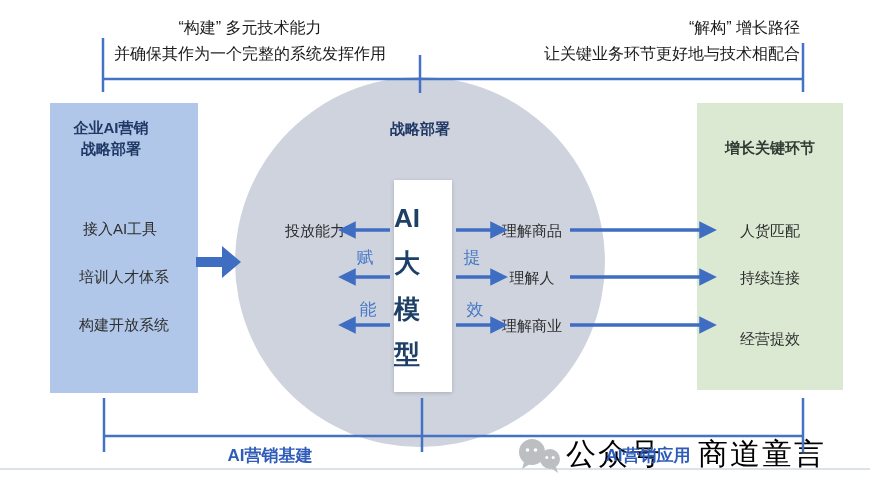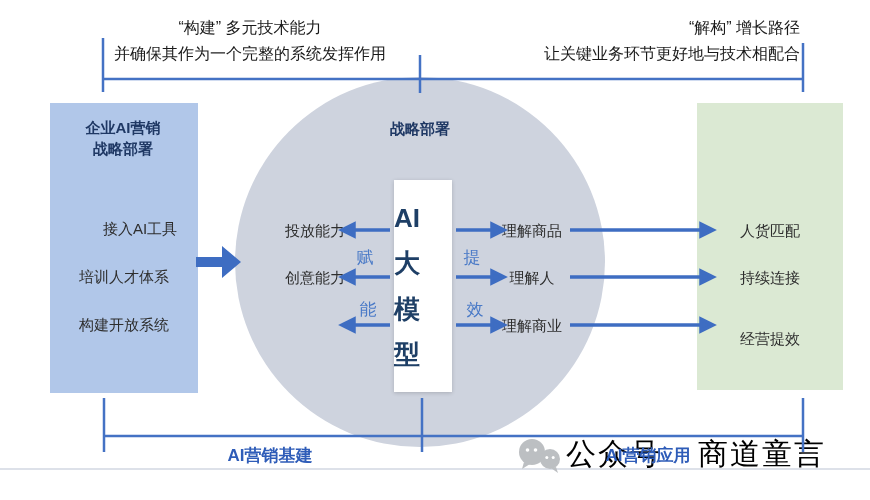--- a/index.html
+++ b/index.html
@@ -14,22 +14,22 @@
   .annot-right{left:535px;top:15px;width:265px;text-align:right;}
 
   
   .left-box{left:50px;top:103px;width:148px;height:290px;background:#B1C7E9;z-index:1;}
   .green-box{left:697px;top:103px;width:146px;height:287px;background:#DBE9D3;z-index:1;}
   .circle{left:235px;top:77px;width:370px;height:370px;border-radius:50%;background:#CED3DE;z-index:1;}
 
   .panel-title{font-weight:bold;font-size:15px;color:#1F3864;text-align:center;line-height:21px;z-index:2;}
   .panel-item{font-size:15px;color:#2e2e2e;text-align:center;z-index:2;}
 
-  .left-box-title{left:46px;top:117px;width:154px;}
-  .li-0{left:66px;top:220px;width:148px;}
+  .left-box-title{left:34px;top:117px;width:154px;}
+  .li-0{left:46px;top:220px;width:148px;}
   .li-1{left:50px;top:268px;width:148px;}
   .li-2{left:50px;top:316px;width:148px;}
 
   .platform-title{left:360px;top:118px;width:120px;}
 
   .core-box{left:394px;top:180px;width:58px;height:212px;background:#ffffff;
             box-shadow:0 1px 4px rgba(0,0,0,0.18);z-index:2;
             display:flex;flex-direction:column;justify-content:space-evenly;padding:6px 0;box-sizing:border-box;}
   .core-line{font-weight:bold;font-size:26px;color:#1E3F66;line-height:1;}
 
@@ -152,31 +152,31 @@
   </div>
 
   <div class="abs core-box">
     <div class="core-line">AI</div>
     <div class="core-line">大</div>
     <div class="core-line">模</div>
     <div class="core-line">型</div>
   </div>
 
   <div class="abs cap cap-l row-0">投放能力</div>
-  <div class="abs cap cap-l row-1">创意能力</div>
 
   <div class="abs cap cap-r row-0">理解商品</div>
   <div class="abs cap cap-r row-1">理解人</div>
   <div class="abs cap cap-r row-2">理解商业</div>
 
   <div class="abs midchar" style="left:350px;top:246px;">赋</div>
   <div class="abs midchar" style="left:353px;top:298px;">能</div>
   <div class="abs midchar" style="left:457px;top:246px;">提</div>
   <div class="abs midchar" style="left:460px;top:298px;">效</div>
 
+  <div class="abs panel-title green-title">增长关键环节</div>
   <div class="abs panel-item gi-0">人货匹配</div>
   <div class="abs panel-item gi-1">持续连接</div>
   <div class="abs panel-item gi-2">经营提效</div>
 
   <div class="abs footer-label fl-left">AI营销基建</div>
   <div class="abs footer-label fl-right">AI营销应用</div>
 
 </div>
 
 </body></html>

